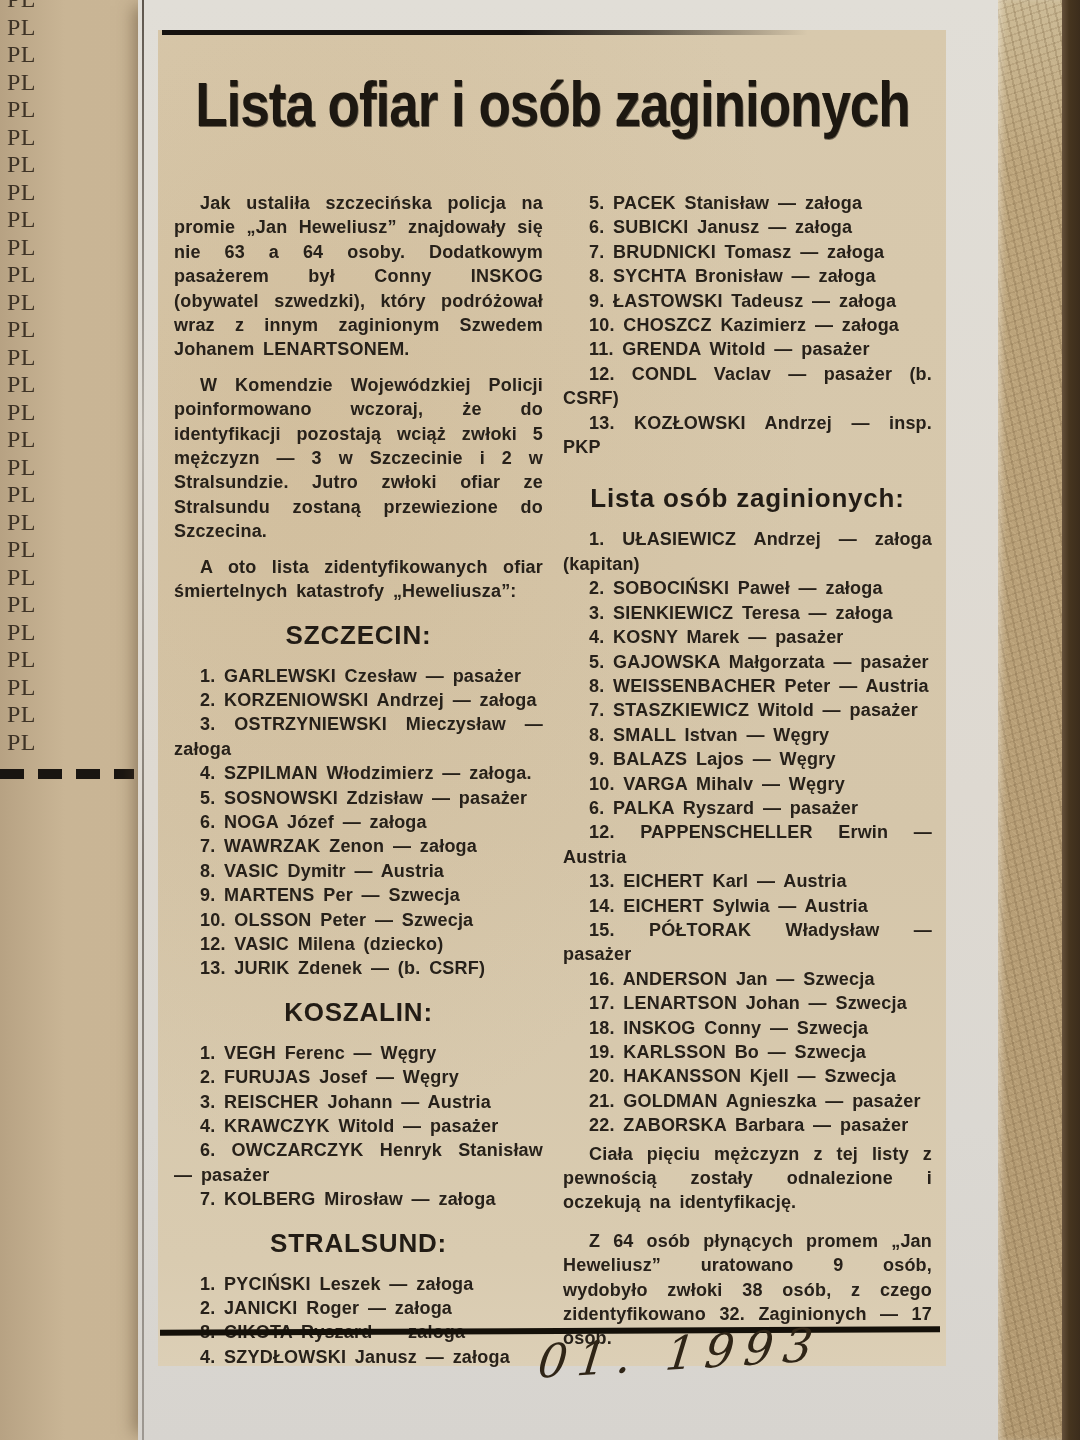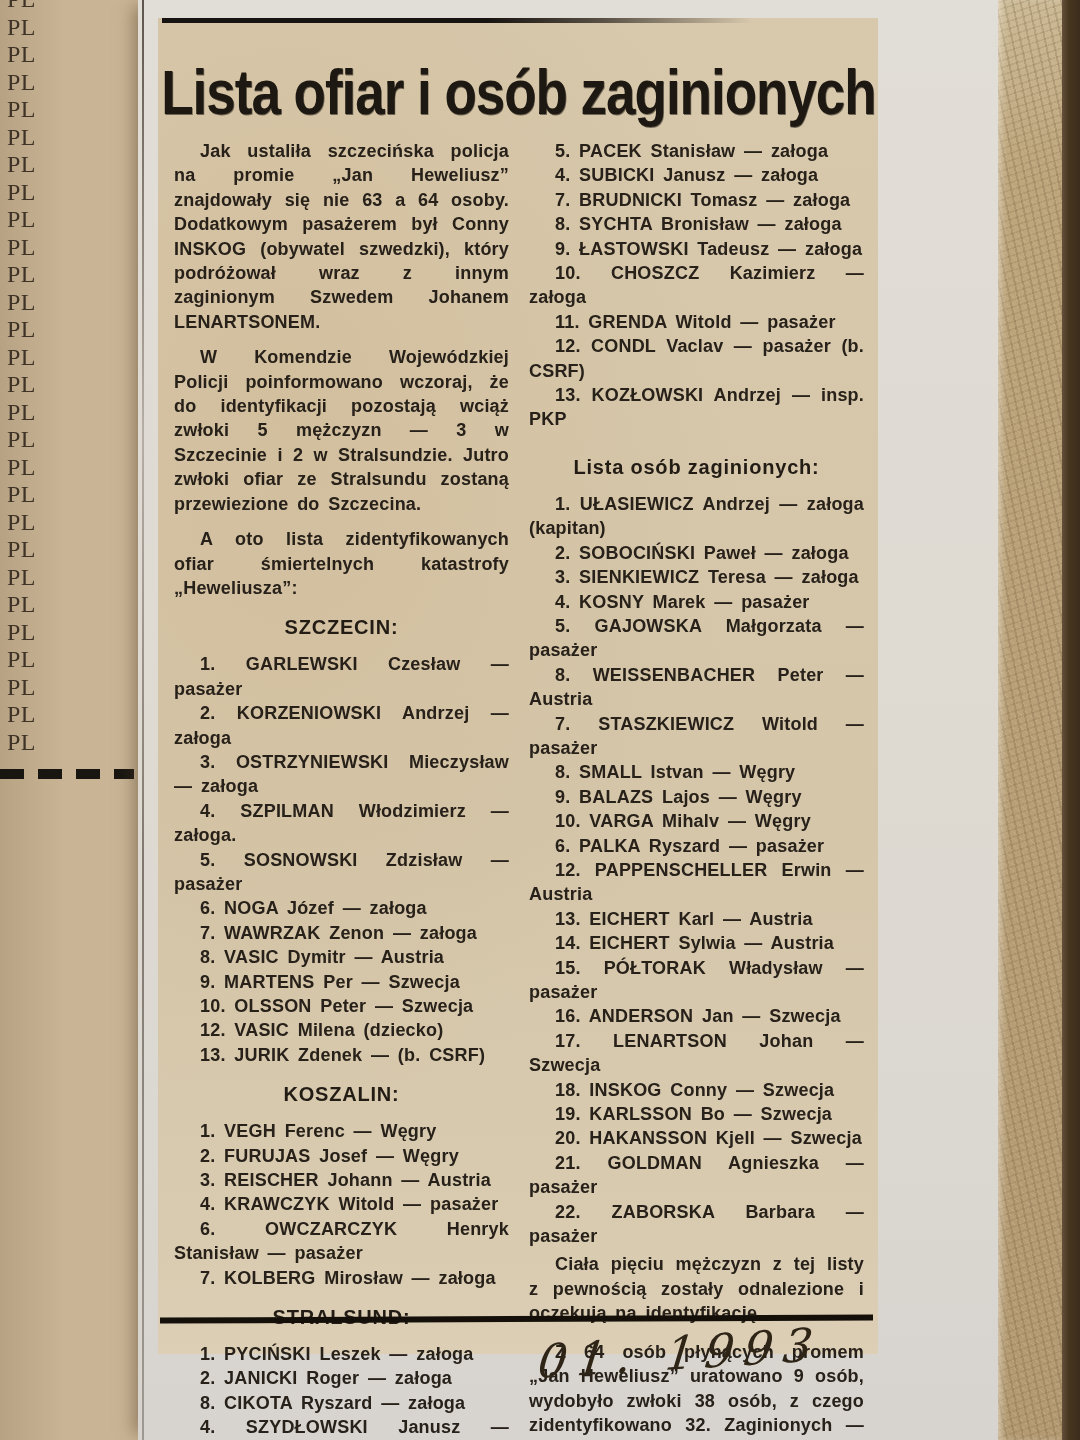--- a/index.html
+++ b/index.html
@@ -30,21 +30,21 @@
     box-shadow: -10px 0 16px -6px rgba(85,65,42,0.5), 10px 0 14px -8px rgba(85,65,42,0.35);
   }
   .clipping::before { 
     content: ""; position: absolute; left: 4px; top: 0; width: 2px; height: 100%;
     background: linear-gradient(180deg, rgba(50,40,30,0.75) 0%, rgba(50,40,30,0.25) 30%,
                 rgba(50,40,30,0.55) 60%, rgba(50,40,30,0.35) 100%);
   }
 
   
   .newsprint {
-    position: absolute; left: 20px; top: 18px; width: 720px; height: 1336px;
+    position: absolute; left: 20px; top: 30px; width: 788px; height: 1336px;
     background:
       radial-gradient(ellipse at 18% 30%, rgba(196,164,116,0.25), rgba(0,0,0,0) 55%),
       linear-gradient(180deg, #d8c9ad 0%, #d5c6aa 60%, #d9cbb0 92%, #dccfb6 100%);
     color: #27211a;
   }
   .top-rule {
     position: absolute; top: 0; left: 4px; width: 82%; height: 5px;
     background: linear-gradient(90deg, #171310 0%, #171310 55%, rgba(23,19,16,0.65) 75%, rgba(23,19,16,0.0) 100%);
   }
   .bottom-rule {
@@ -55,35 +55,35 @@
   .headline-wrap { text-align: center; padding-top: 38px; }
   .headline {
     display: inline-block;
     font-size: 51px; font-weight: 700; color: #1d1811;
     letter-spacing: -1px; white-space: nowrap;
     transform: scale(1.04, 1.24); transform-origin: center top;
     text-shadow: 0.6px 0.6px 0 rgba(29,24,17,0.55);
   }
 
   .columns {
-    display: flex; gap: 20px; padding: 0 14px 0 16px; margin-top: 24px;
+    display: flex; gap: 20px; padding: 0 14px 0 16px; margin-top: 64px;
   }
   .col { flex: 1; min-width: 0; }
 
   .para, .item {
     font-size: 18px; font-weight: 700; line-height: 24.4px;
     text-align: justify; text-indent: 26px;
     word-spacing: 3.5px; letter-spacing: 0.2px;
     color: #27211a;
   }
   .para { margin-bottom: 11px; }
   .item { margin: 0; }
   .section-heading {
     text-align: center; text-indent: 0;
-    font-size: 20px; font-weight: 700; letter-spacing: 0.8px;
+    font-size: 26px; font-weight: 700; letter-spacing: 0.8px;
     margin: 16px 0 13px; color: #221c15;
   }
   .closing .para { margin-top: 14px; }
   .gap-top { margin-top: 24px; }
 
   
   .handwriting {
     position: absolute; left: 400px; top: 1326px;
     font-family: "DejaVu Serif", serif; font-style: italic; font-weight: 500;
     font-size: 46px; color: #2f2517; letter-spacing: 10px;
@@ -188,21 +188,21 @@
             <p class="item">1. PYCIŃSKI Leszek — załoga</p>
             <p class="item">2. JANICKI Roger — załoga</p>
             <p class="item">8. CIKOTA Ryszard — załoga</p>
             <p class="item">4. SZYDŁOWSKI Janusz — załoga</p>
           </div>
       </div>
 
       <div class="col">
         <div class="list">
             <p class="item">5. PACEK Stanisław — załoga</p>
-            <p class="item">4. SUBICKI Janusz — załoga</p>
+            <p class="item">6. SUBICKI Janusz — załoga</p>
             <p class="item">7. BRUDNICKI Tomasz — załoga</p>
             <p class="item">8. SYCHTA Bronisław — załoga</p>
             <p class="item">9. ŁASTOWSKI Tadeusz — załoga</p>
             <p class="item">10. CHOSZCZ Kazimierz — załoga</p>
             <p class="item">11. GRENDA Witold — pasażer</p>
             <p class="item">12. CONDL Vaclav — pasażer (b. CSRF)</p>
             <p class="item">13. KOZŁOWSKI Andrzej — insp. PKP</p>
           </div>
 
         <h3 class="section-heading gap-top">Lista osób zaginionych:</h3>

